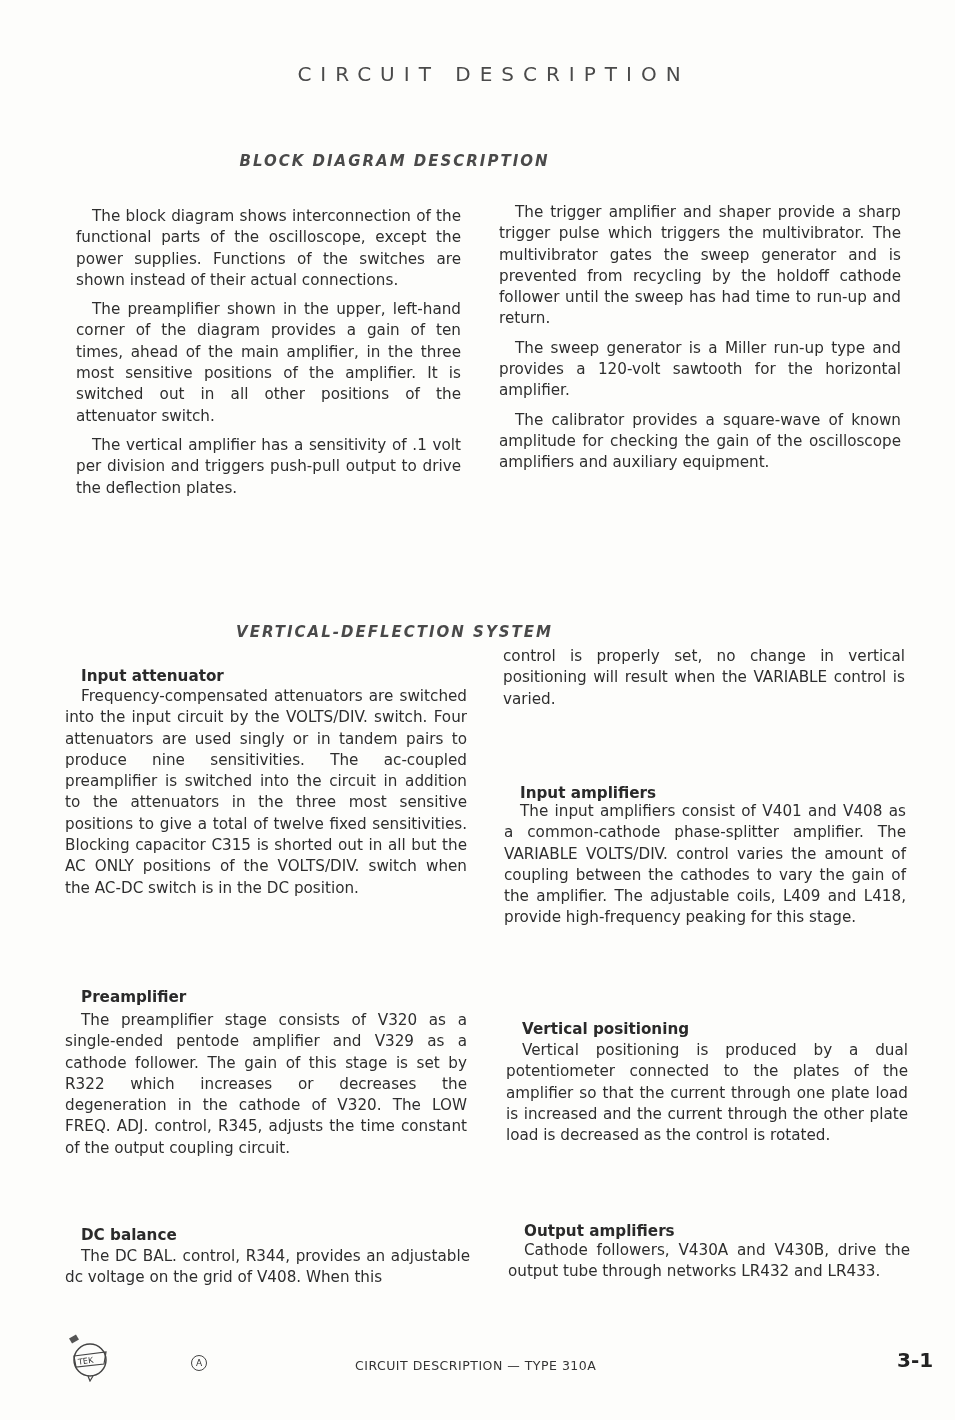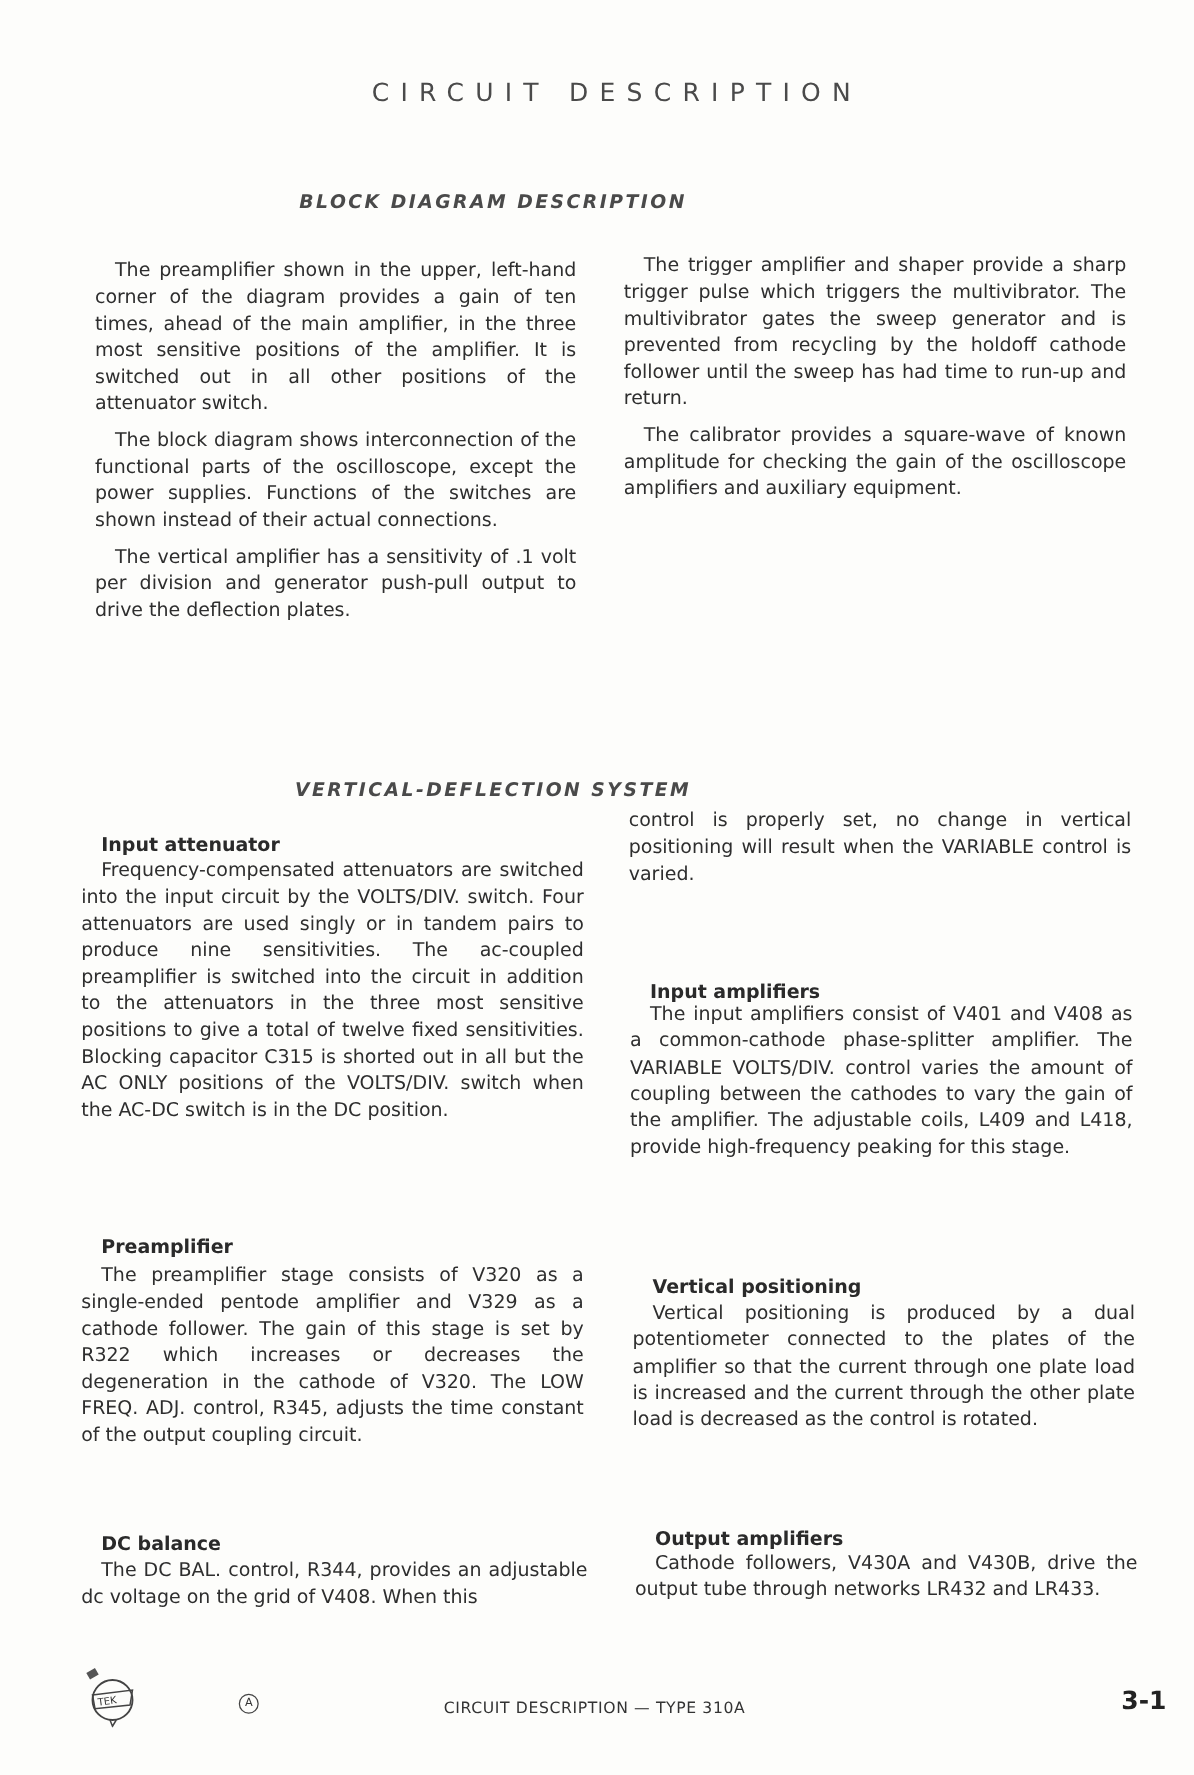--- a/index.html
+++ b/index.html
@@ -40,27 +40,28 @@
   }
 </style>
 </head>
 <body>
 
 <div class="page-title">CIRCUIT DESCRIPTION</div>
 
 <div class="section-title" style="top:152px;">BLOCK DIAGRAM DESCRIPTION</div>
 
 <div class="col" style="left:76px; top:206px; width:385px;">
+  <p>The block diagram shows interconnection of the functional parts of the oscilloscope, except the power supplies. Functions of the switches are shown instead of their actual connections.</p>
   <p>The preamplifier shown in the upper, left-hand corner of the diagram provides a gain of ten times, ahead of the main amplifier, in the three most sensitive positions of the amplifier. It is switched out in all other positions of the attenuator switch.</p>
-  <p>The block diagram shows interconnection of the functional parts of the oscilloscope, except the power supplies. Functions of the switches are shown instead of their actual connections.</p>
-  <p>The vertical amplifier has a sensitivity of .1 volt per division and generator push-pull output to drive the deflection plates.</p>
+  <p>The vertical amplifier has a sensitivity of .1 volt per division and triggers push-pull output to drive the deflection plates.</p>
 </div>
 
 <div class="col" style="left:499px; top:202px; width:402px;">
   <p>The trigger amplifier and shaper provide a sharp trigger pulse which triggers the multivibrator. The multivibrator gates the sweep generator and is prevented from recycling by the holdoff cathode follower until the sweep has had time to run-up and return.</p>
+  <p>The sweep generator is a Miller run-up type and provides a 120-volt sawtooth for the horizontal amplifier.</p>
   <p>The calibrator provides a square-wave of known amplitude for checking the gain of the oscilloscope amplifiers and auxiliary equipment.</p>
 </div>
 
 <div class="section-title" style="top:623px;">VERTICAL-DEFLECTION SYSTEM</div>
 
 <div class="sub-h" style="left:65px; top:651px;">Input attenuator</div>
 <div class="col" style="left:65px; top:686px; width:402px;">
   <p>Frequency-compensated attenuators are switched into the input circuit by the VOLTS/DIV. switch. Four attenuators are used singly or in tandem pairs to produce nine sensitivities. The ac-coupled preamplifier is switched into the circuit in addition to the attenuators in the three most sensitive positions to give a total of twelve fixed sensitivities. Blocking capacitor C315 is shorted out in all but the AC ONLY positions of the VOLTS/DIV. switch when the AC-DC switch is in the DC position.</p>
 </div>
 

